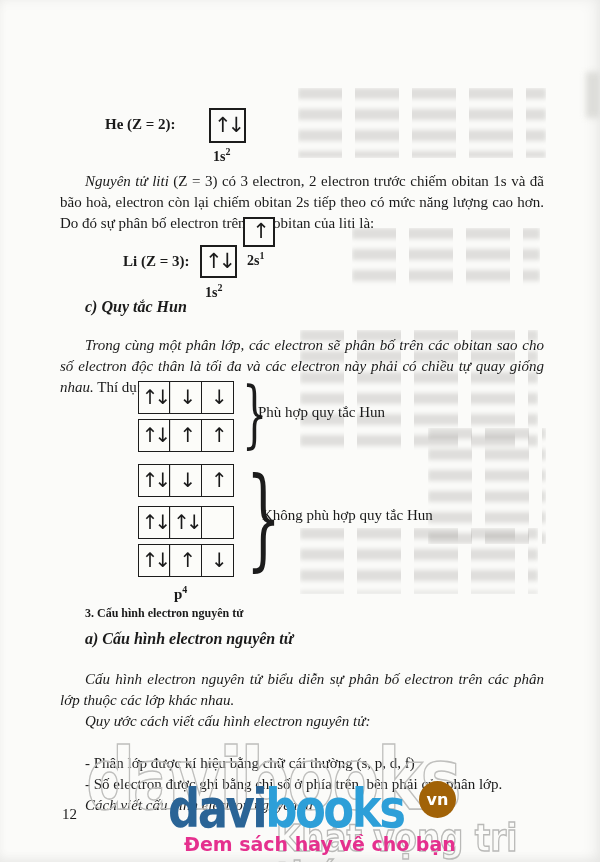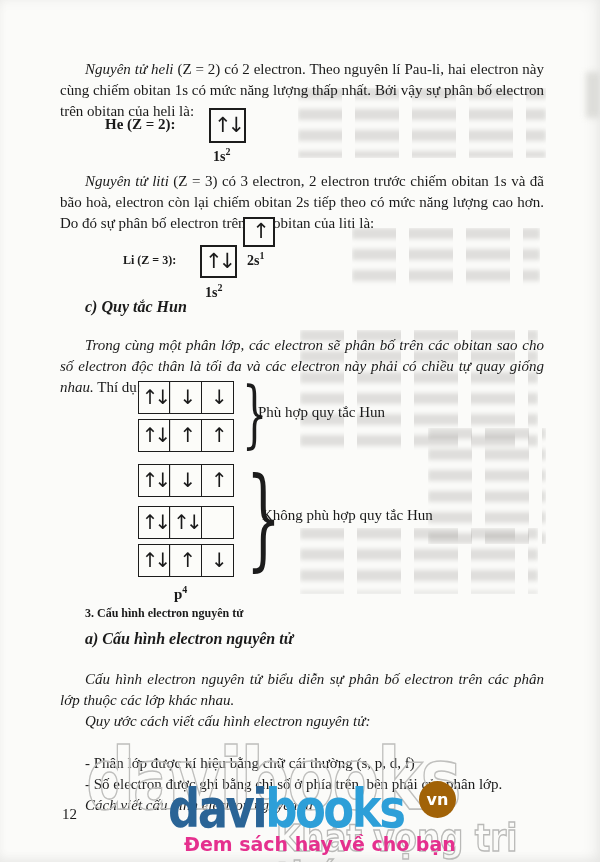--- a/index.html
+++ b/index.html
@@ -88,38 +88,37 @@
 
 <div class="page">
 
   <div class="smudge" style="left:298px; top:88px;  width:248px; height:70px;"></div>
   <div class="smudge" style="left:352px; top:228px; width:188px; height:60px;"></div>
   <div class="smudge" style="left:300px; top:330px; width:238px; height:120px;"></div>
   <div class="smudge" style="left:428px; top:428px; width:118px; height:116px;"></div>
   <div class="smudge" style="left:300px; top:528px; width:238px; height:66px;"></div>
   <div class="corner-mark"></div>
 
-  <p class="para" style="top:44px;"><span class="lead-italic">Nguyên tử heli</span><span> (Z = 2) có 2 electron. Theo nguyên lí Pau-li, hai electron này cùng chiếm obitan 1s có mức năng lượng thấp nhất. Bởi vậy sự phân bố electron trên obitan của heli là:</span></p>
 
   <div>
     <span class="orb-label" style="left:105px; top:116px; font-size:15px;">He (Z = 2):</span>
     <div class="obox" style="left:209px; top:108px; width:37px; height:35px;">
         <span>↑↓</span>
       </div>
     <span class="orb-label" style="left:213px; top:146px;"><span>1s</span><sup>2</sup></span>
   </div>
 
   <p class="para" style="top:156px;"><span class="lead-italic">Nguyên tử liti</span><span> (Z = 3) có 3 electron, 2 electron trước chiếm obitan 1s và đã bão hoà, electron còn lại chiếm obitan 2s tiếp theo có mức năng lượng cao hơn. Do đó sự phân bố electron trên các obitan của liti là:</span></p>
 
   <div>
     <div class="obox" style="left:243px; top:217px; width:32px; height:30px;">
         <span>↑</span>
       </div>
     <span class="orb-label" style="left:247px; top:250px;"><span>2s</span><sup>1</sup></span>
-    <span class="orb-label" style="left:123px; top:253px; font-size:12px;">Li (Z = 3):</span>
+    <span class="orb-label" style="left:123px; top:253px; font-size:15px;">Li (Z = 3):</span>
     <div class="obox" style="left:200px; top:245px; width:37px; height:33px;">
         <span>↑↓</span>
       </div>
     <span class="orb-label" style="left:205px; top:282px;"><span>1s</span><sup>2</sup></span>
   </div>
 
   <h4 class="heading-bold-italic" style="top:298px; margin:0;">c) Quy tắc Hun</h4>
 
   <p class="para" style="top:320px;"><span class="italic">Trong cùng một phân lớp, các electron sẽ phân bố trên các obitan sao cho số electron độc thân là tối đa và các electron này phải có chiều tự quay giống nhau.</span><span> Thí dụ:</span></p>
 

